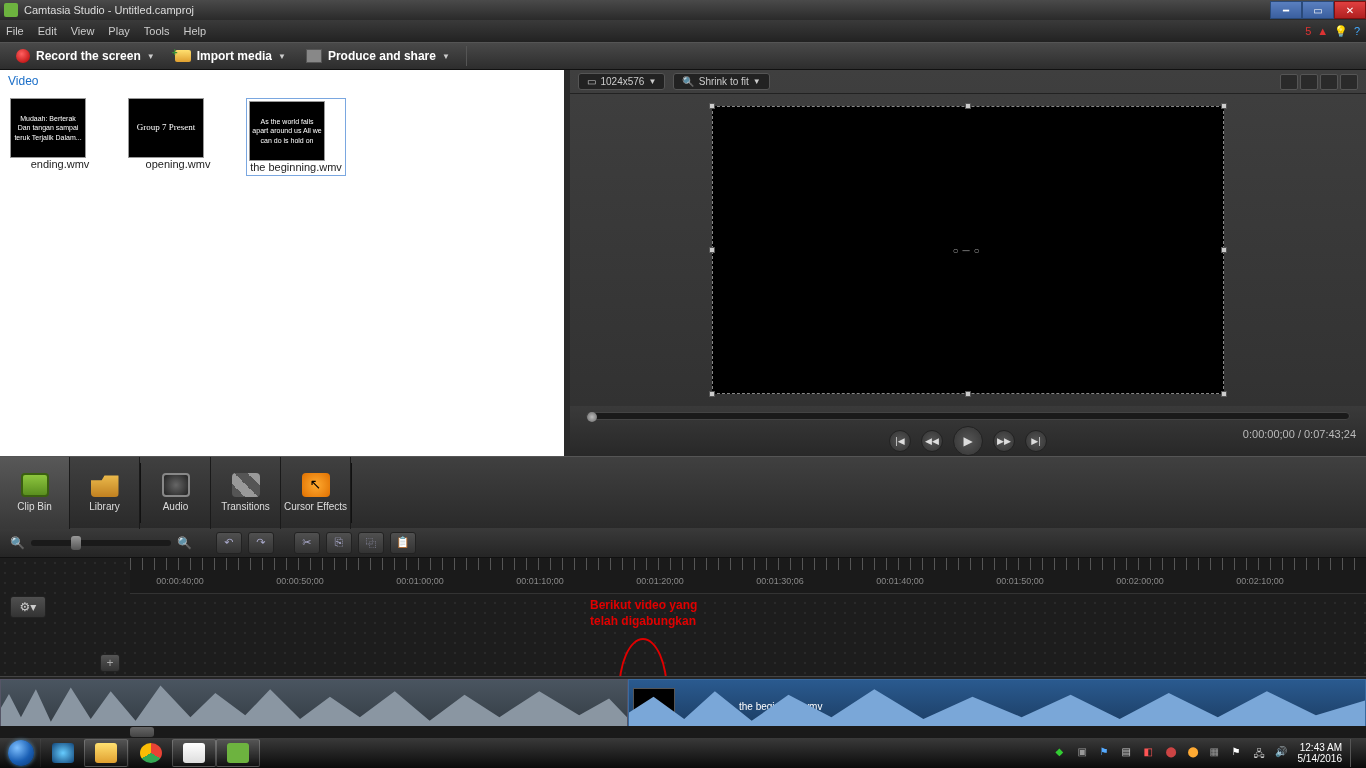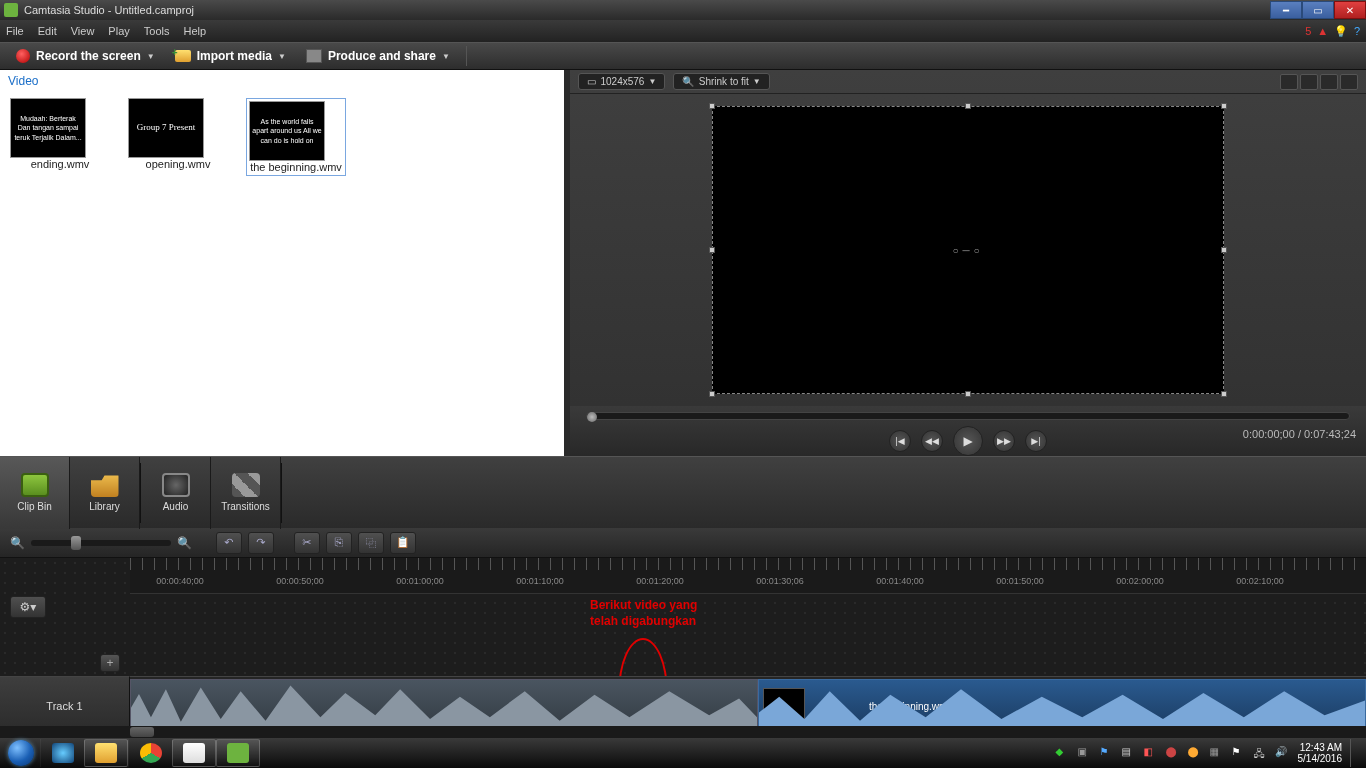--- a/index.html
+++ b/index.html
@@ -229,20 +229,24 @@
     </div>
   <div style="width:1px;height:60px;background:#111"></div>
   <div class="tab">
       <div class="ticon ti-audio"></div>
       <span>Audio</span>
     </div>
   <div class="tab">
       <div class="ticon ti-trans"></div>
       <span>Transitions</span>
     </div>
+  <div class="tab">
+      <div class="ticon ti-cursor"></div>
+      <span style="text-align:center">Cursor Effects</span>
+    </div>
   <div style="width:1px;height:60px;background:#111"></div>
 </div>
 
 <div class="timeline-tools">
   <div class="zoom-slider">
     <span class="mag">🔍</span>
     <div class="slider-track">
         <div class="slider-thumb"></div>
       </div>
     <span class="mag">🔍</span>
@@ -274,21 +278,20 @@
       <div class="gear-btn">⚙▾</div>
     </div>
   <div class="add-track">+</div>
 
   <div class="annotation">
     <span>Berikut video yang</span><br><span>telah digabungkan</span>
   </div>
   <div class="ellipse"></div>
 
   <div class="track-row">
-    <div class="track-head">Track 1</div>
     <div class="track-content">
       <div class="clip-block" style="left:0;width:628px">
         <svg class="wavepath" viewBox="0 0 628 56" preserveAspectRatio="none">
           <path d="M0,56 L0,30 L8,15 L20,40 L35,10 L50,45 L70,8 L90,42 L110,12 L135,44 L160,6 L190,40 L215,14 L245,38 L270,10 L300,42 L330,18 L360,40 L395,12 L430,44 L465,16 L500,40 L540,12 L580,38 L610,20 L628,40 L628,56 Z" fill="#8a96a2"></path>
         </svg>
       </div>
       <div class="clip-block blue" style="left:628px;right:0">
         <div class="clip-inner-thumb"></div>
         <span class="label">the beginning.wmv</span>
         <svg class="wavepath" viewBox="0 0 600 56" preserveAspectRatio="none" style="position:absolute;left:0;right:0">

